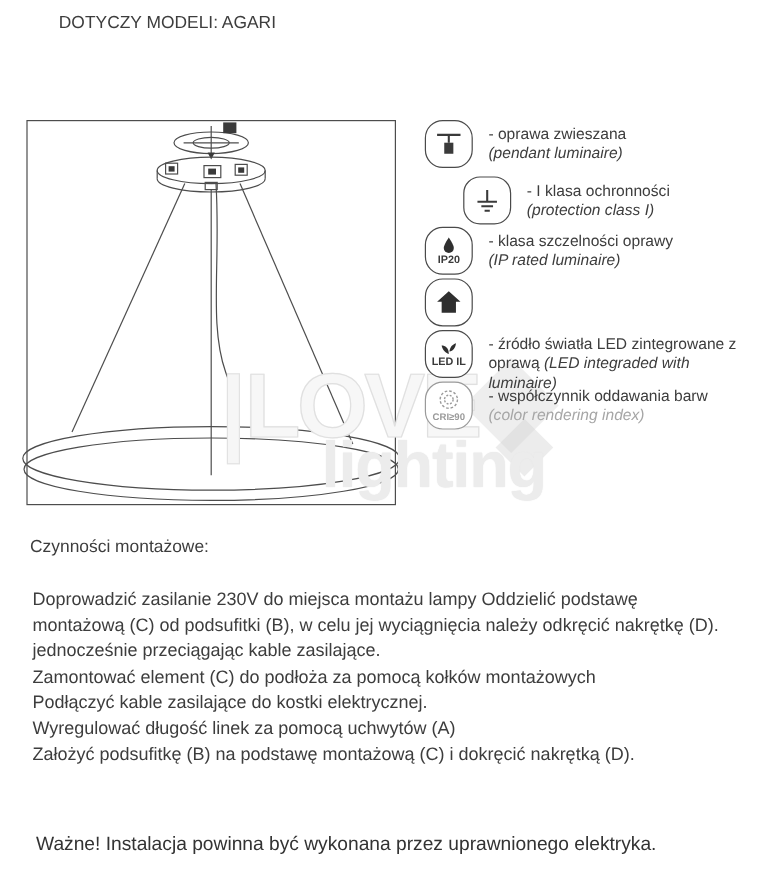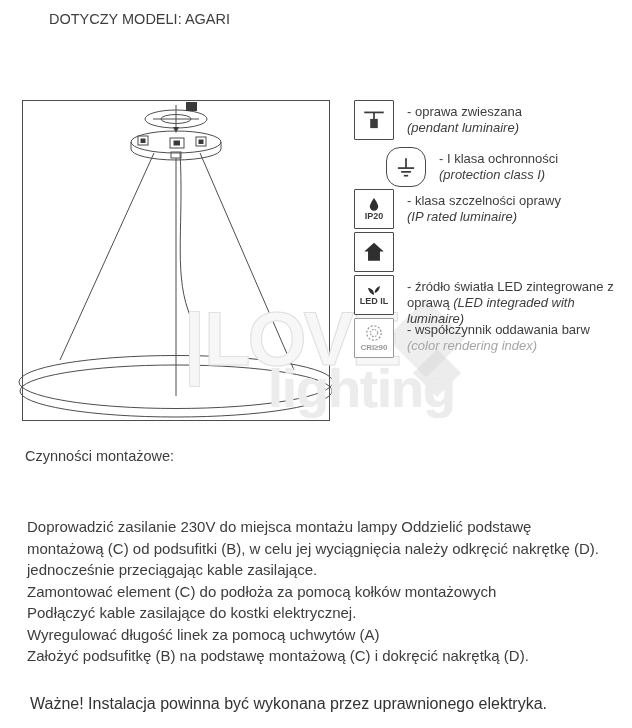--- a/index.html
+++ b/index.html
@@ -14,21 +14,21 @@
   .hdr .subtitle{font-size:14.5px;color:#3d3d3d;margin-top:3px;white-space:nowrap;margin-left:24px;}
 
   
   .drawing{position:absolute;left:14px;top:100px;width:324px;height:325px;z-index:1;}
   .drawing svg{overflow:visible;}
 
   
   .legend{position:absolute;left:354px;top:100px;width:270px;z-index:3;}
   .lrow{position:absolute;display:flex;align-items:flex-start;}
   .ibox{
-    width:40px;height:40px;box-sizing:border-box;border:1.7px solid #4a4a4a;border-radius:1px;
+    width:40px;height:40px;box-sizing:border-box;border:1.7px solid #4a4a4a;border-radius:15px;
     display:flex;flex-direction:column;align-items:center;justify-content:center;
     flex:0 0 40px;background:#fff;
   }
   .ibox .badge{font-size:9px;font-weight:bold;color:#3a3a3a;line-height:9px;margin-top:1px;white-space:nowrap;}
   .ibox.gray{border-color:#9a9a9a;}
   .ibox.gray .badge{color:#9a9a9a;font-size:8px;}
   .ltxt{font-size:13px;line-height:16px;color:#3d3d3d;margin-left:13px;margin-top:4px;}
   .ltxt .en{font-style:italic;}
   .ltxt.dim .en{color:#a6a6a6;}
 
@@ -41,21 +41,21 @@
   }
   .wm .small{
     position:absolute;left:80px;top:58px;font-size:54px;font-weight:bold;letter-spacing:-1px;
     color:#ececec;text-shadow:0 0 1px #e4e4e4;line-height:60px;
   }
   .wm .gem1{position:absolute;left:210px;top:10px;width:56px;height:56px;background:#d9d9d9;opacity:.45;transform:rotate(45deg);}
   .wm .gem2{position:absolute;left:232px;top:56px;width:34px;height:34px;background:#cfcfcf;opacity:.4;transform:rotate(45deg);}
 
   
   .steps-heading{position:absolute;left:25px;top:448px;font-size:14.5px;color:#3d3d3d;white-space:nowrap;z-index:4;}
-  .steps{position:absolute;left:27px;top:489px;width:600px;font-size:15px;line-height:21.5px;color:#3d3d3d;z-index:4;margin-top:27px;}
+  .steps{position:absolute;left:27px;top:489px;width:600px;font-size:15px;line-height:21.5px;color:#3d3d3d;z-index:4;}
   .steps div{white-space:nowrap;}
 
   
   .warning{position:absolute;left:30px;top:695px;font-size:16px;color:#333;white-space:nowrap;z-index:4;}
 </style>
 </head>
 <body>
 
 <div class="hdr">
   <div class="subtitle">DOTYCZY MODELI: AGARI</div>

